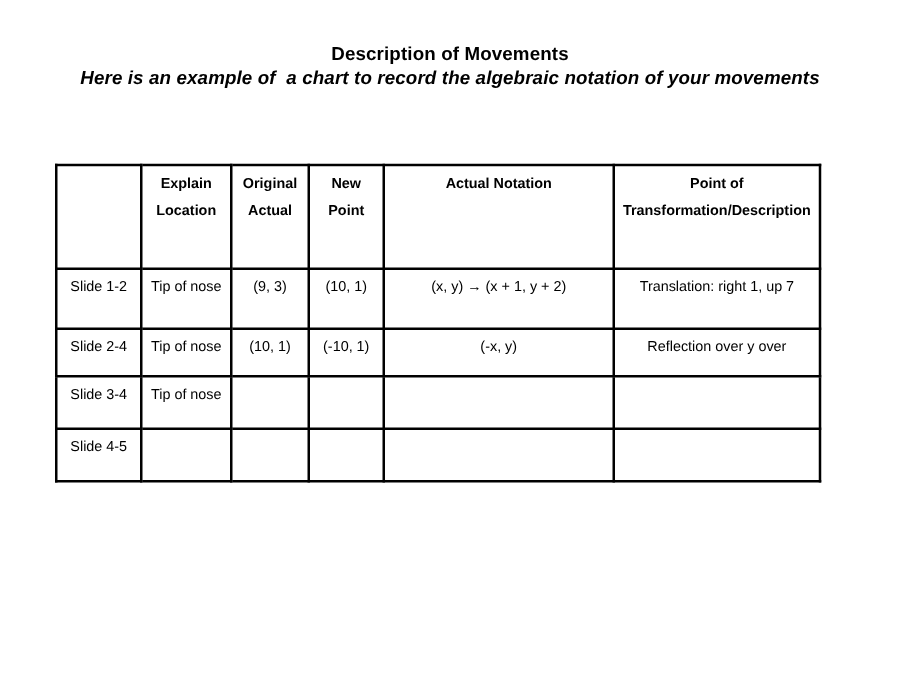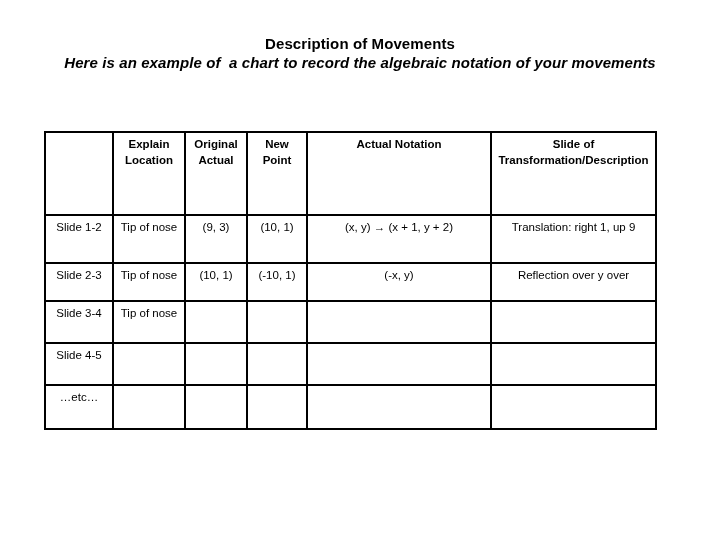--- a/index.html
+++ b/index.html
@@ -52,21 +52,21 @@
     top: 131px;
     width: 611px;
     border-collapse: collapse;
     table-layout: fixed;
   }
   .chart-table td,
   .chart-table th {
     border: 2px solid #000000;
     padding: 3px 4px;
     font-size: 11.5px;
-    line-height: 16px;
+    line-height: 22px;
     vertical-align: top;
     text-align: center;
     font-weight: normal;
     word-wrap: break-word;
     overflow-wrap: break-word;
     word-break: break-word;
     box-sizing: border-box;
   }
   .chart-table thead th {
     font-weight: bold;
@@ -111,34 +111,34 @@
       <col class="col-notation">
       <col class="col-type">
     </colgroup>
     <thead>
       <tr>
         <th></th>
         <th>Explain Location</th>
         <th>Original Actual</th>
         <th>New Point</th>
         <th>Actual Notation</th>
-        <th>Slide of Transformation/Description</th>
+        <th>Point of Transformation/Description</th>
       </tr>
     </thead>
     <tbody>
       <tr class="row-tall">
         <td class="cell-slide">Slide 1-2</td>
         <td>Tip of nose</td>
         <td>(9, 3)</td>
         <td>(10, 1)</td>
         <td>(x, y) → (x + 1, y + 2)</td>
-        <td>Translation: right 1, up 9</td>
+        <td>Translation: right 1, up 7</td>
       </tr>
       <tr class="row-mid">
-        <td class="cell-slide">Slide 2-3</td>
+        <td class="cell-slide">Slide 2-4</td>
         <td>Tip of nose</td>
         <td>(10, 1)</td>
         <td>(-10, 1)</td>
         <td>(-x, y)</td>
         <td>Reflection over y over</td>
       </tr>
       <tr class="row-std">
         <td class="cell-slide">Slide 3-4</td>
         <td>Tip of nose</td>
         <td class="cell-empty"></td>
@@ -147,24 +147,16 @@
         <td class="cell-empty"></td>
       </tr>
       <tr class="row-std">
         <td class="cell-slide">Slide 4-5</td>
         <td class="cell-empty"></td>
         <td class="cell-empty"></td>
         <td class="cell-empty"></td>
         <td class="cell-empty"></td>
         <td class="cell-empty"></td>
       </tr>
-      <tr class="row-last">
-        <td class="cell-slide">…etc…</td>
-        <td class="cell-empty"></td>
-        <td class="cell-empty"></td>
-        <td class="cell-empty"></td>
-        <td class="cell-empty"></td>
-        <td class="cell-empty"></td>
-      </tr>
     </tbody>
   </table>
 
 </div>
 
 </body></html>

